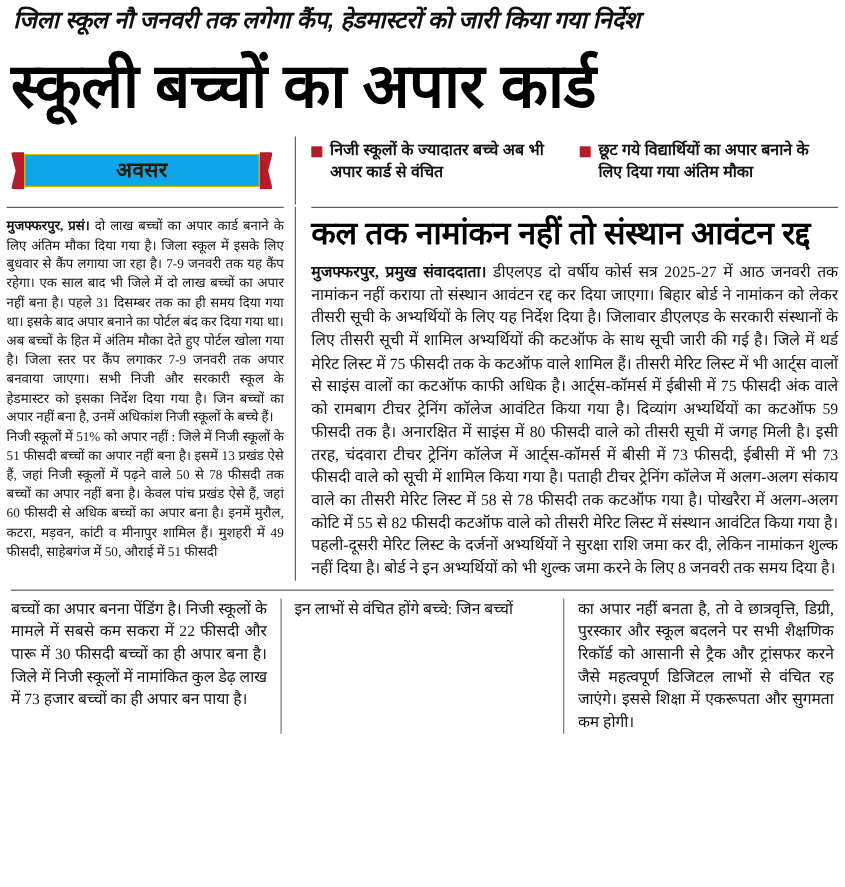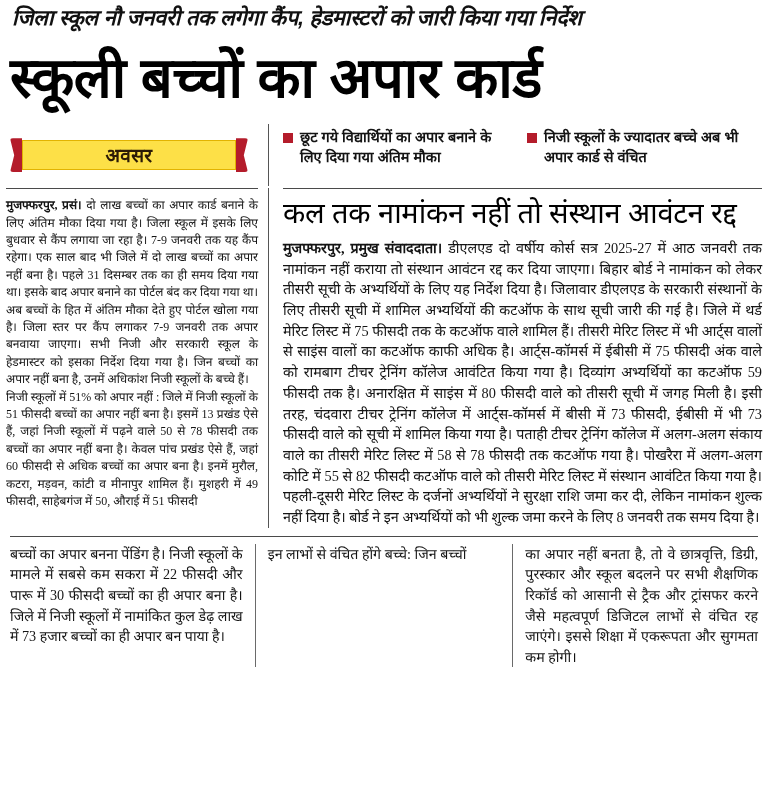--- a/index.html
+++ b/index.html
@@ -84,21 +84,21 @@
     width: 12px;
     height: 34px;
     background: #b41c2b;
     flex: 0 0 12px;
   }
   .ribbon-end.left  { border-radius: 3px 0 0 3px; clip-path: polygon(0 0, 100% 0, 100% 100%, 0 100%, 35% 50%); }
   .ribbon-end.right { border-radius: 0 3px 3px 0; clip-path: polygon(0 0, 100% 0, 65% 50%, 100% 100%, 0 100%); }
   .ribbon-body {
     flex: 1 1 auto;
     height: 30px;
-    background: #fde047;
+    background: #0ea5e9;
     border: 1px solid #e2b300;
     display: flex;
     align-items: center;
     justify-content: center;
     box-sizing: border-box;
   }
   .ribbon-body span {
     font-family: "Liberation Sans", "DejaVu Sans", sans-serif;
     font-weight: 700;
     font-size: 19px;
@@ -156,21 +156,21 @@
   }
 
   .rule {
     border: 0;
     border-top: 1.4px solid #4a4a4a;
     margin: 0 0 8px 0;
   }
 
   .subhead {
     font-family: "Liberation Sans", "DejaVu Sans", sans-serif;
-    font-weight: 400;
+    font-weight: 700;
     font-size: 29px;
     line-height: 1.12;
     color: #000;
     margin: 2px 0 8px 0;
     white-space: nowrap;
     letter-spacing: -0.3px;
   }
 
   p.copy {
     margin: 0;
@@ -227,25 +227,25 @@
         <div class="ribbon-end left"></div>
         <div class="ribbon-body">
           <span>अवसर</span>
         </div>
         <div class="ribbon-end right"></div>
       </div>
     </div>
     <div class="strip-right">
       <div class="bullet">
         <span class="bullet-mark"></span>
-        <span class="bullet-text">छूट गये विद्यार्थियों का अपार बनाने के लिए दिया गया अंतिम मौका</span>
+        <span class="bullet-text">निजी स्कूलों के ज्यादातर बच्चे अब भी अपार कार्ड से वंचित</span>
       </div>
       <div class="bullet">
         <span class="bullet-mark"></span>
-        <span class="bullet-text">निजी स्कूलों के ज्यादातर बच्चे अब भी अपार कार्ड से वंचित</span>
+        <span class="bullet-text">छूट गये विद्यार्थियों का अपार बनाने के लिए दिया गया अंतिम मौका</span>
       </div>
     </div>
   </div>
 
   <div class="body-wrap">
 
     <div class="col-left">
       <hr class="rule">
       <p class="copy"><span class="dateline">मुजफ्फरपुर, प्रसं।</span><span> दो लाख बच्चों का अपार कार्ड बनाने के लिए अंतिम मौका दिया गया है। जिला स्कूल में इसके लिए बुधवार से कैंप लगाया जा रहा है। 7-9 जनवरी तक यह कैंप रहेगा। एक साल बाद भी जिले में दो लाख बच्चों का अपार नहीं बना है। पहले 31 दिसम्बर तक का ही समय दिया गया था। इसके बाद अपार बनाने का पोर्टल बंद कर दिया गया था। अब बच्चों के हित में अंतिम मौका देते हुए पोर्टल खोला गया है। जिला स्तर पर कैंप लगाकर 7-9 जनवरी तक अपार बनवाया जाएगा। सभी निजी और सरकारी स्कूल के हेडमास्टर को इसका निर्देश दिया गया है। जिन बच्चों का अपार नहीं बना है, उनमें अधिकांश निजी स्कूलों के बच्चे हैं।</span></p>
       <p class="copy"><span class="runin">निजी स्कूलों में 51% को अपार नहीं :</span><span> जिले में निजी स्कूलों के 51 फीसदी बच्चों का अपार नहीं बना है। इसमें 13 प्रखंड ऐसे हैं, जहां निजी स्कूलों में पढ़ने वाले 50 से 78 फीसदी तक बच्चों का अपार नहीं बना है। केवल पांच प्रखंड ऐसे हैं, जहां 60 फीसदी से अधिक बच्चों का अपार बना है। इनमें मुरौल, कटरा, मड़वन, कांटी व मीनापुर शामिल हैं। मुशहरी में 49 फीसदी, साहेबगंज में 50, औराई में 51 फीसदी</span></p>

